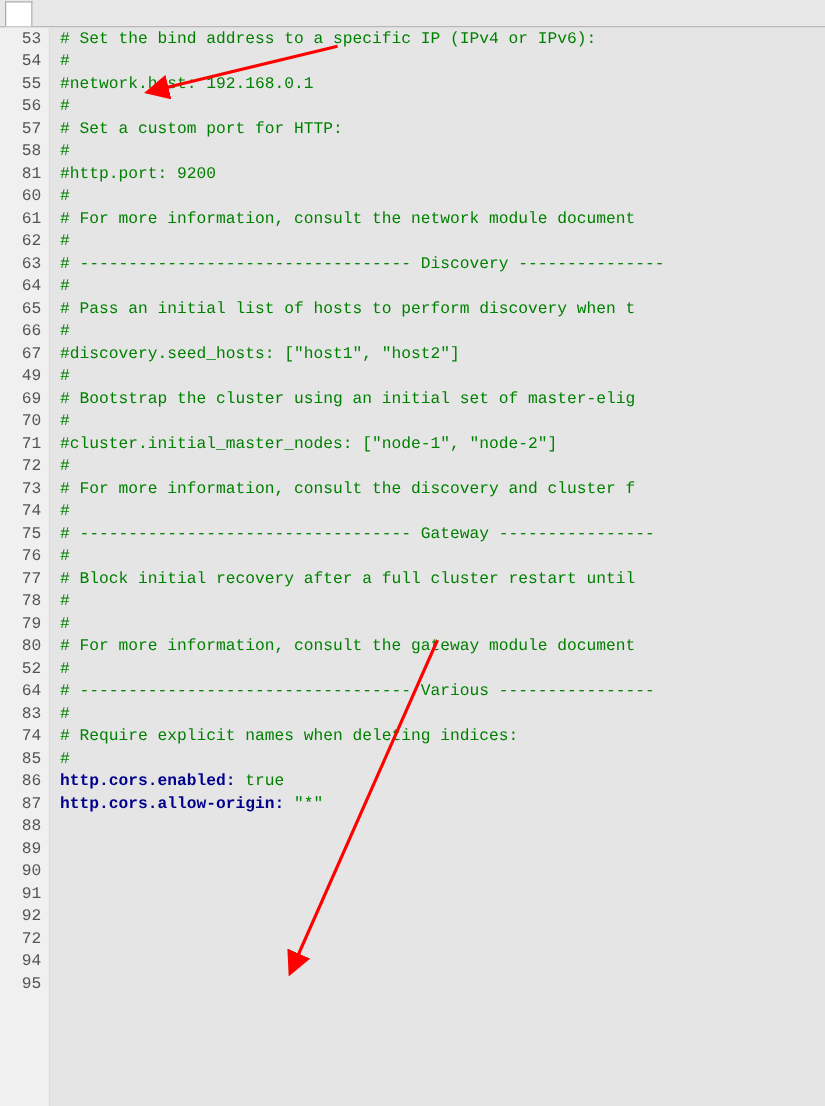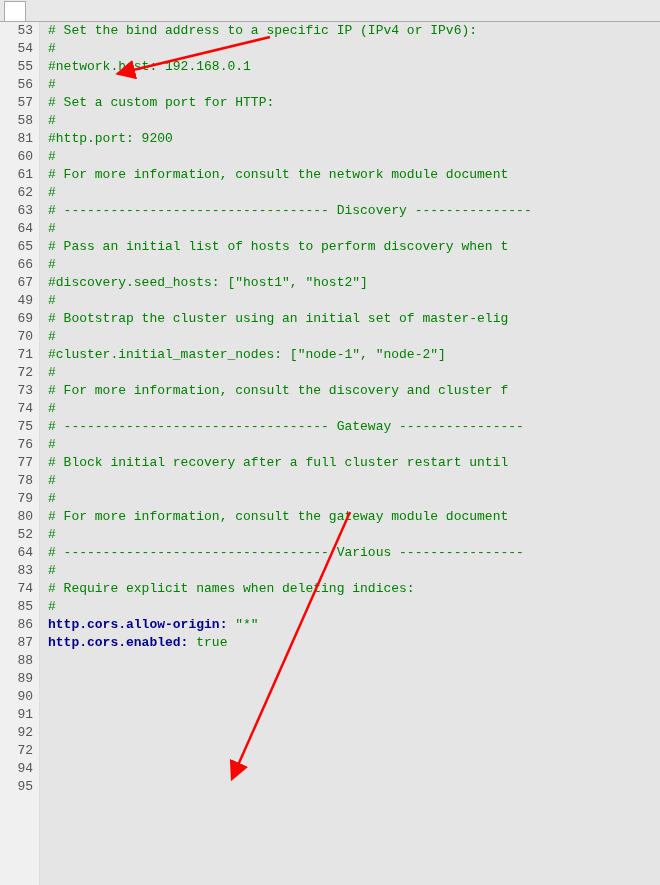--- a/index.html
+++ b/index.html
@@ -196,20 +196,20 @@
         <div class="line"><span class="comment">#</span></div>
         <div class="line"><span class="comment">#</span></div>
         <div class="line"><span class="comment"># For more information, consult the gateway module document</span></div>
         <div class="line"><span class="comment">#</span></div>
         <div class="line"><span class="comment"># ---------------------------------- Various ----------------</span></div>
         <div class="line"><span class="comment">#</span></div>
         <div class="line"><span class="comment"># Require explicit names when deleting indices:</span></div>
         <div class="line"><span class="comment">#</span></div>
         <div class="line"><span class="normal"></span></div>
         <div class="line"><span class="normal"></span></div>
+        <div class="line"><span class="key-blue">http.cors.enabled: </span><span class="val-green">true</span></div>
         <div class="line"><span class="key-blue">http.cors.allow-origin: </span><span class="val-green">"*"</span></div>
-        <div class="line"><span class="key-blue">http.cors.enabled: </span><span class="val-green">true</span></div>
         <div class="line"><span class="normal"></span></div>
         <div class="line"><span class="normal"></span></div>
         <div class="line"><span class="normal"></span></div>
       </div>
   </div>
 </div>
 
 </body></html>

